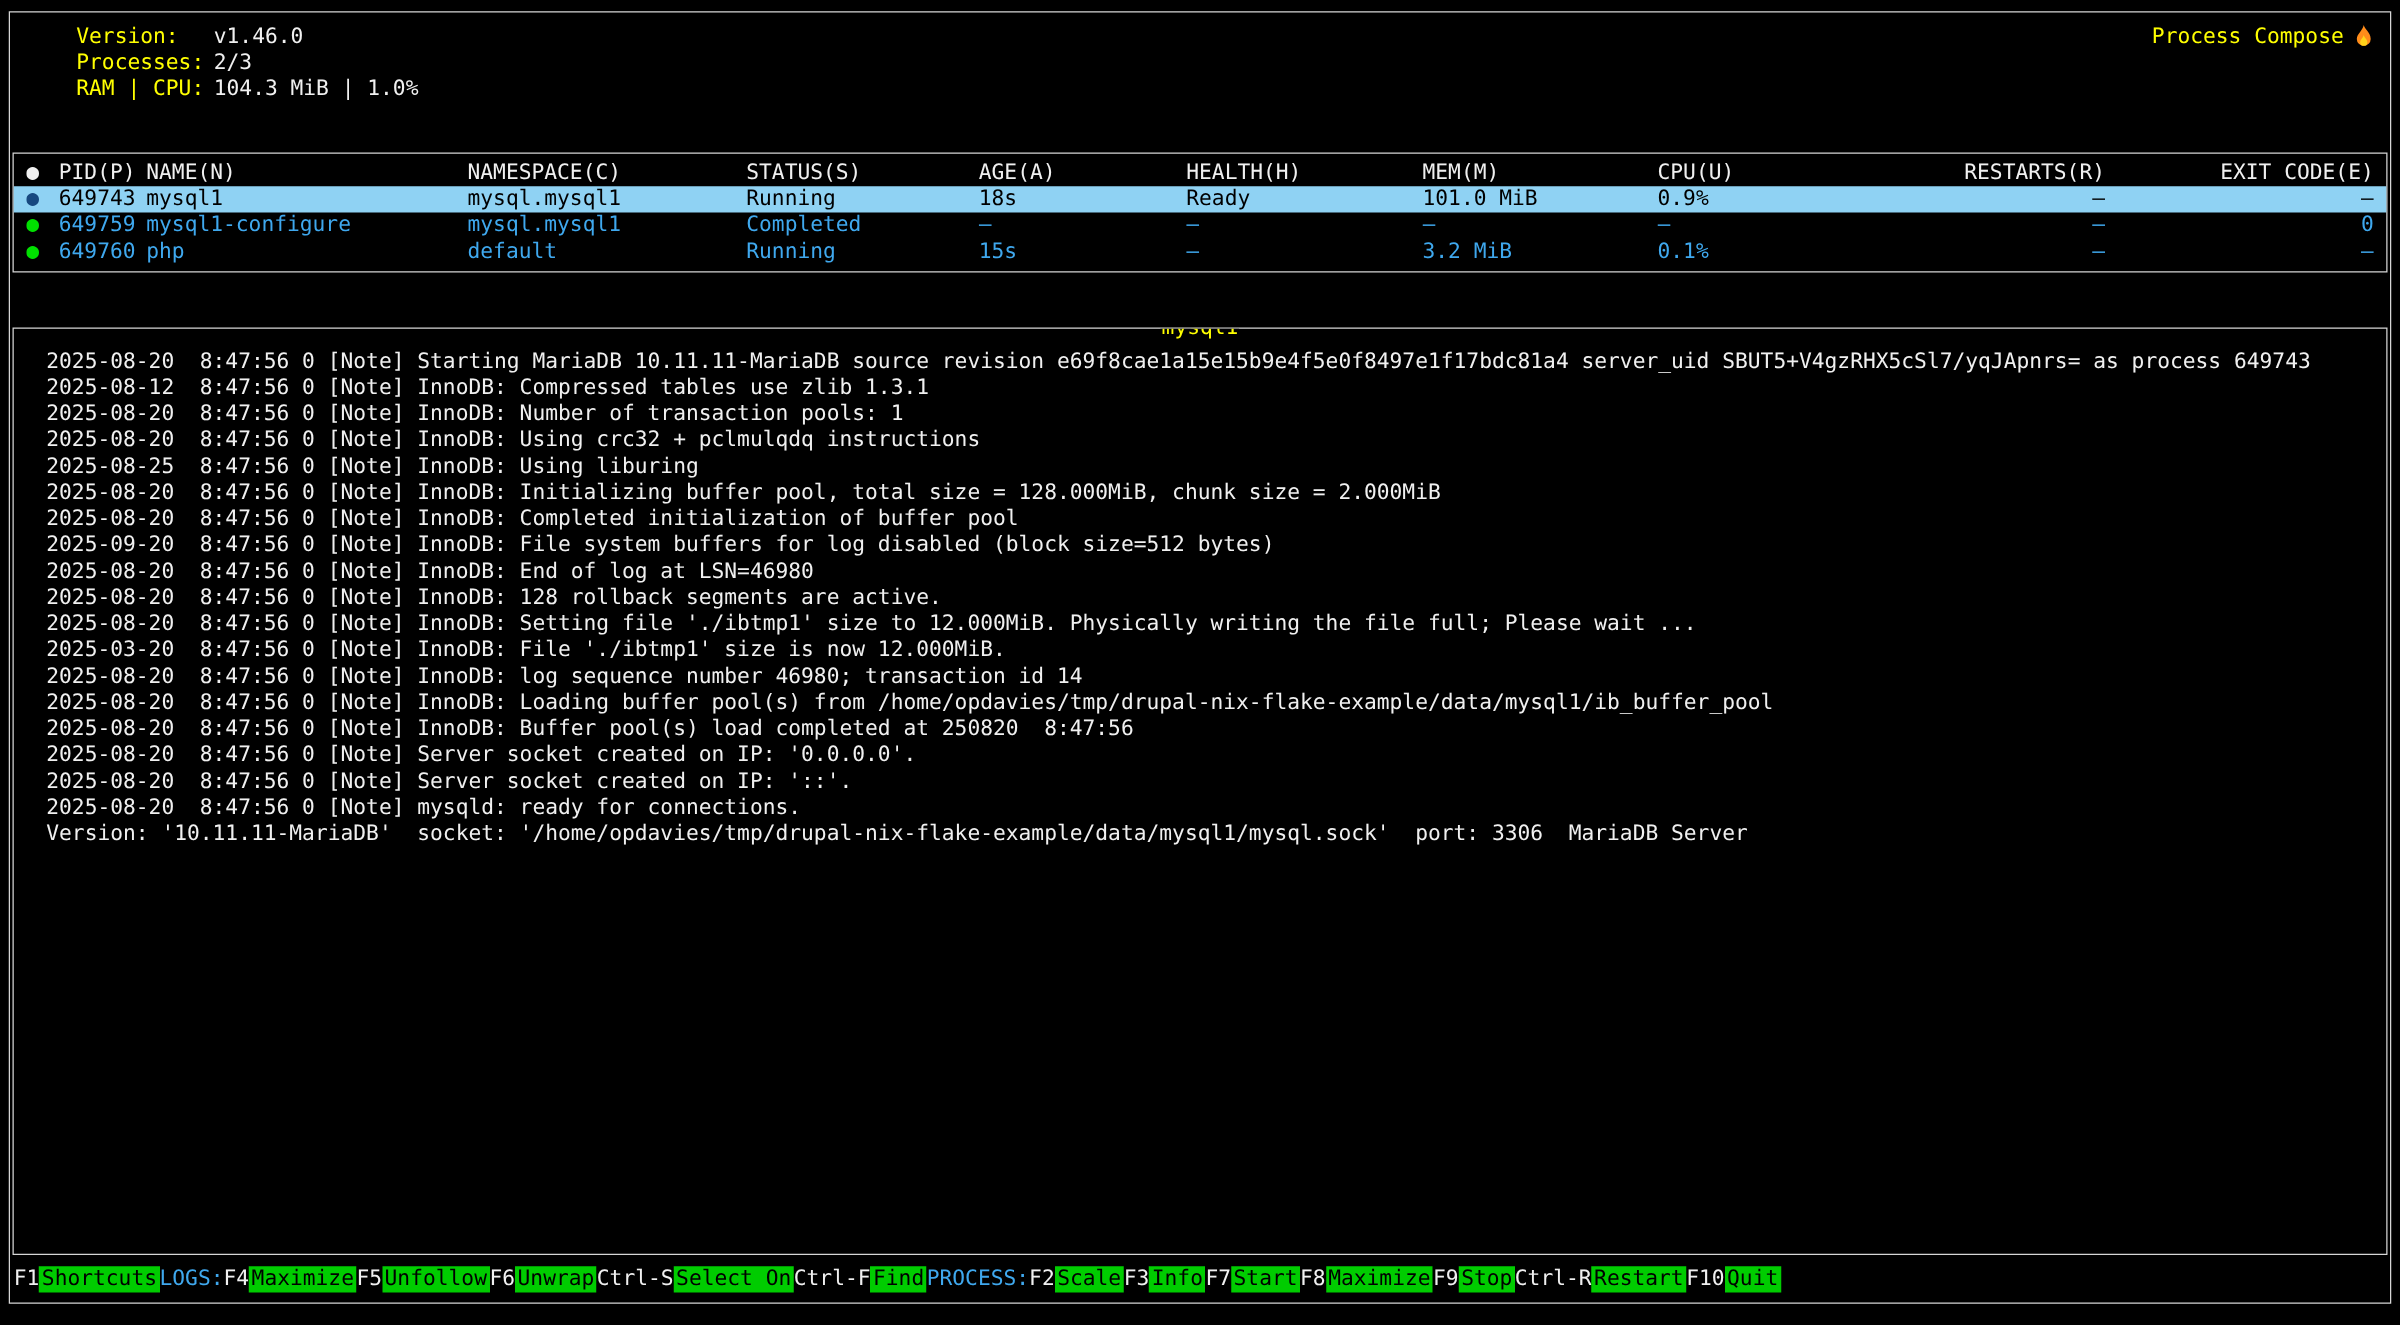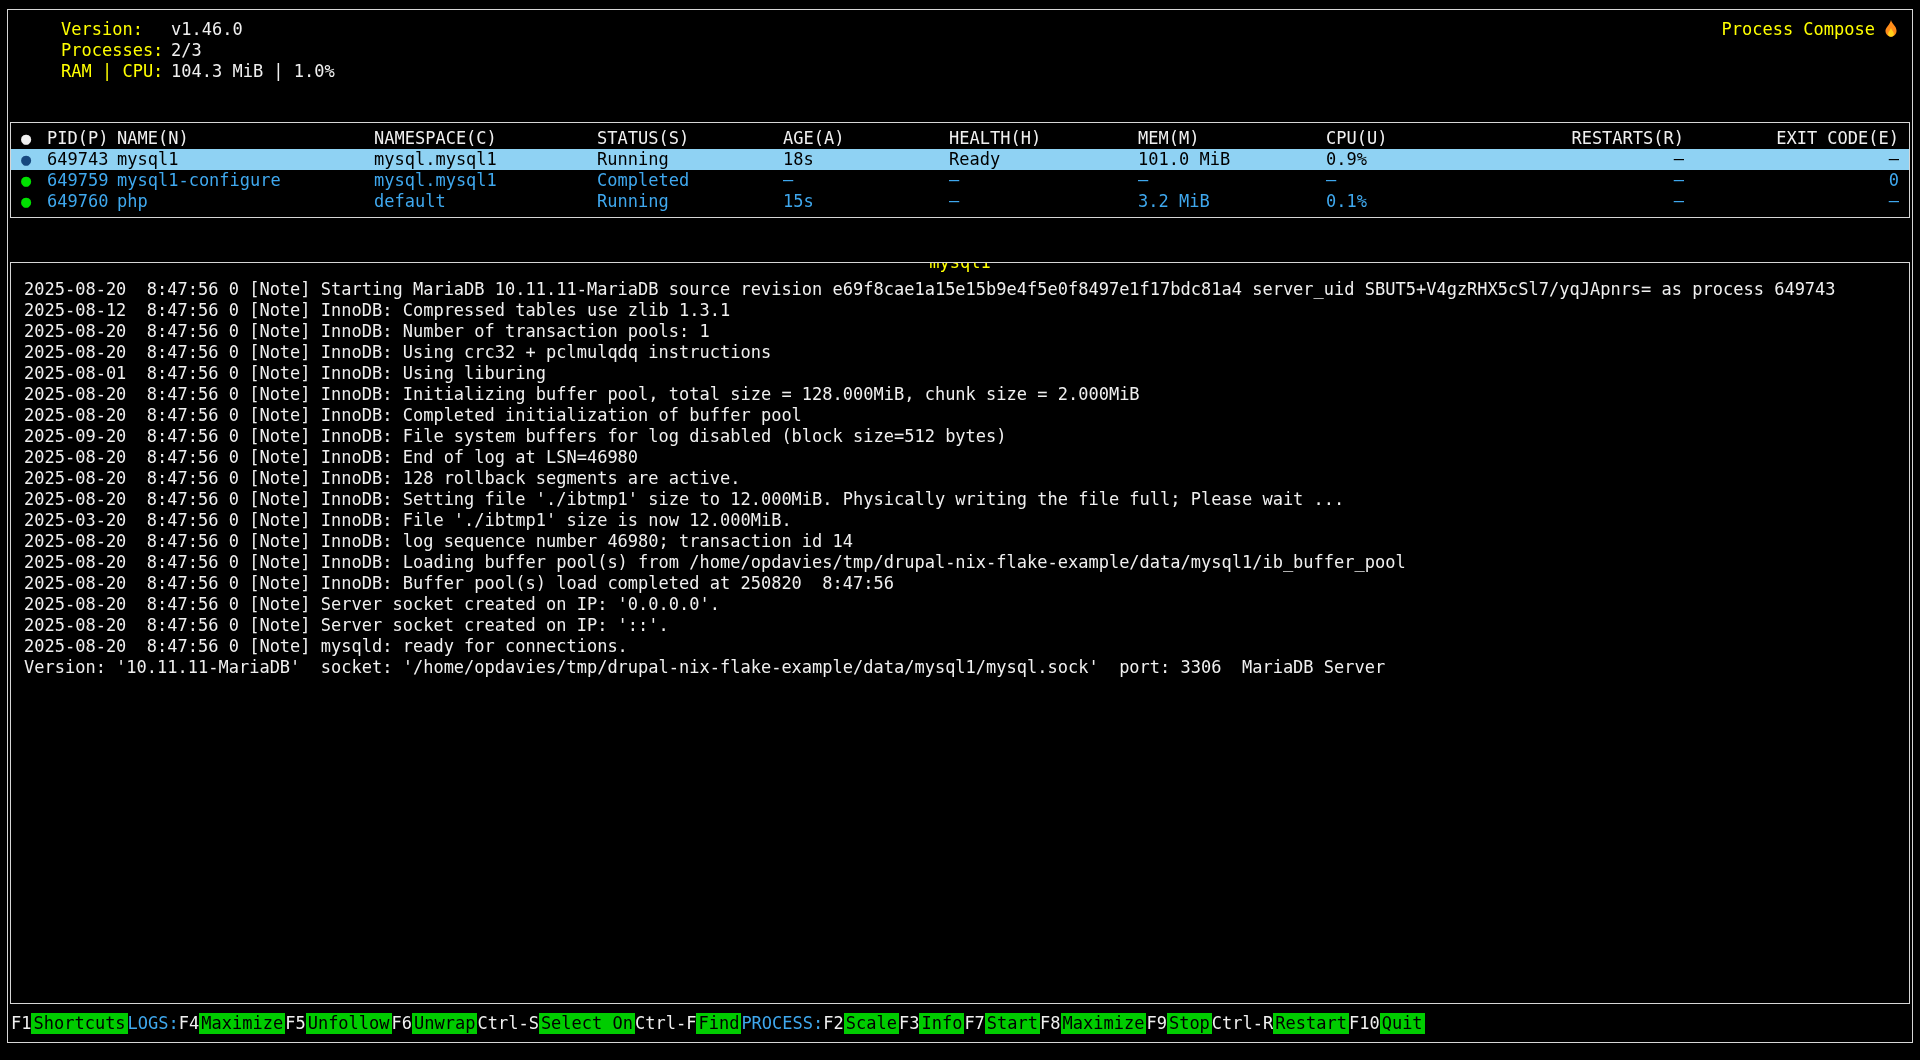--- a/index.html
+++ b/index.html
@@ -46,21 +46,21 @@
   .trow .al-right { text-align: right; }
   .thead { color: var(--text, #f0f0f0); }
   .trow.body { color: var(--row-blue, #3fa8ee); cursor: pointer; }
   .trow.body.selected { background: var(--selected-bg, #8fd2f3); color: var(--selected-text, #000); }
   
   .gap-row { flex: 0 0 44px; }
   
   .log-box {
     flex: 1 1 auto;
     border: 1px solid var(--border, #d6d6d6);
-    margin: 0 2px; padding: 16px 13px 0;
+    margin: 0 2px; padding: 16px 26px 0;
     position: relative; overflow: hidden;
     background: var(--bg, #000);
   }
   .log-title {
     position: absolute; top: -11px; left: 50%; transform: translateX(-50%);
     background: var(--bg, #000); color: var(--yellow, #ffff00);
     padding: 0 1px;
   }
   .log-line { height: 21px; white-space: pre; color: var(--text, #f0f0f0); }
   
@@ -106,21 +106,21 @@
 
     <div class="gap-row"></div>
 
     <div class="log-box">
       <span class="log-title">mysql1</span>
       <div id="log-lines">
           <div class="log-line">2025-08-20  8:47:56 0 [Note] Starting MariaDB 10.11.11-MariaDB source revision e69f8cae1a15e15b9e4f5e0f8497e1f17bdc81a4 server_uid SBUT5+V4gzRHX5cSl7/yqJApnrs= as process 649743</div>
           <div class="log-line">2025-08-12  8:47:56 0 [Note] InnoDB: Compressed tables use zlib 1.3.1</div>
           <div class="log-line">2025-08-20  8:47:56 0 [Note] InnoDB: Number of transaction pools: 1</div>
           <div class="log-line">2025-08-20  8:47:56 0 [Note] InnoDB: Using crc32 + pclmulqdq instructions</div>
-          <div class="log-line">2025-08-01  8:47:56 0 [Note] InnoDB: Using liburing</div>
+          <div class="log-line">2025-08-25  8:47:56 0 [Note] InnoDB: Using liburing</div>
           <div class="log-line">2025-08-20  8:47:56 0 [Note] InnoDB: Initializing buffer pool, total size = 128.000MiB, chunk size = 2.000MiB</div>
           <div class="log-line">2025-08-20  8:47:56 0 [Note] InnoDB: Completed initialization of buffer pool</div>
           <div class="log-line">2025-09-20  8:47:56 0 [Note] InnoDB: File system buffers for log disabled (block size=512 bytes)</div>
           <div class="log-line">2025-08-20  8:47:56 0 [Note] InnoDB: End of log at LSN=46980</div>
           <div class="log-line">2025-08-20  8:47:56 0 [Note] InnoDB: 128 rollback segments are active.</div>
           <div class="log-line">2025-08-20  8:47:56 0 [Note] InnoDB: Setting file './ibtmp1' size to 12.000MiB. Physically writing the file full; Please wait ...</div>
           <div class="log-line">2025-03-20  8:47:56 0 [Note] InnoDB: File './ibtmp1' size is now 12.000MiB.</div>
           <div class="log-line">2025-08-20  8:47:56 0 [Note] InnoDB: log sequence number 46980; transaction id 14</div>
           <div class="log-line">2025-08-20  8:47:56 0 [Note] InnoDB: Loading buffer pool(s) from /home/opdavies/tmp/drupal-nix-flake-example/data/mysql1/ib_buffer_pool</div>
           <div class="log-line">2025-08-20  8:47:56 0 [Note] InnoDB: Buffer pool(s) load completed at 250820  8:47:56</div>

